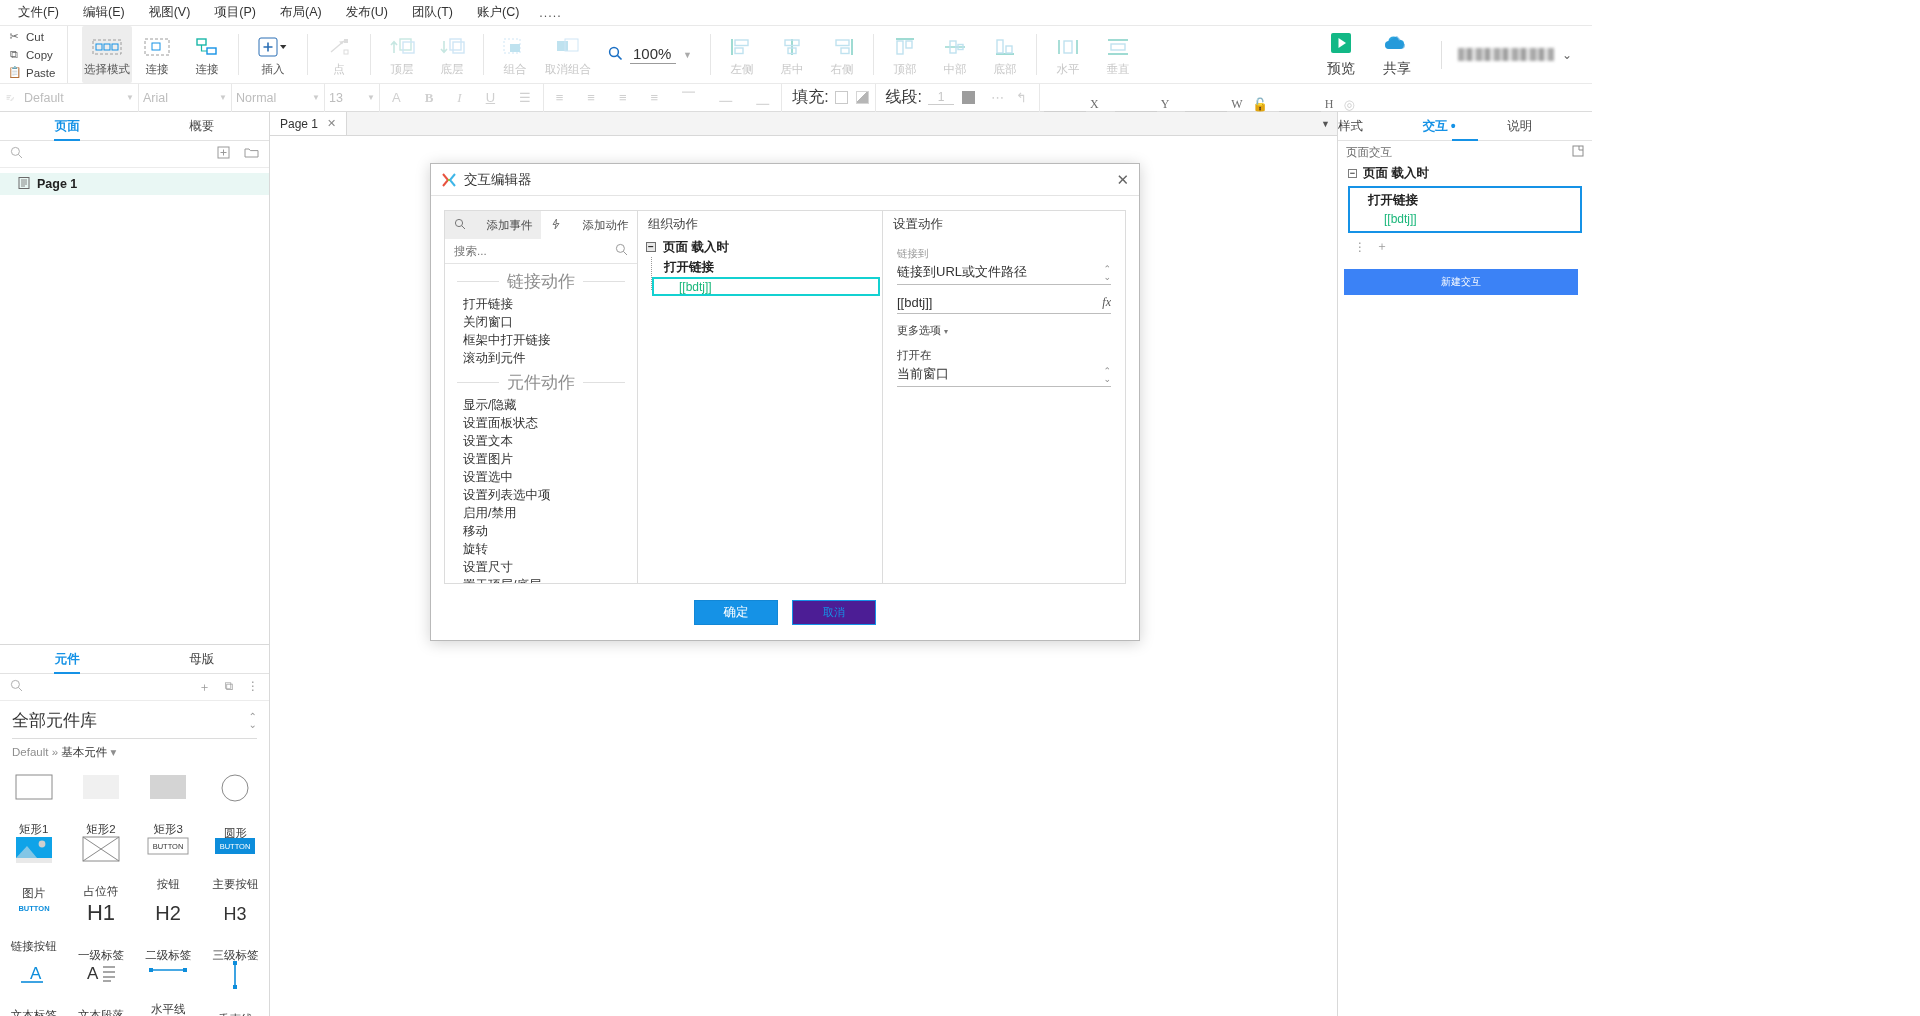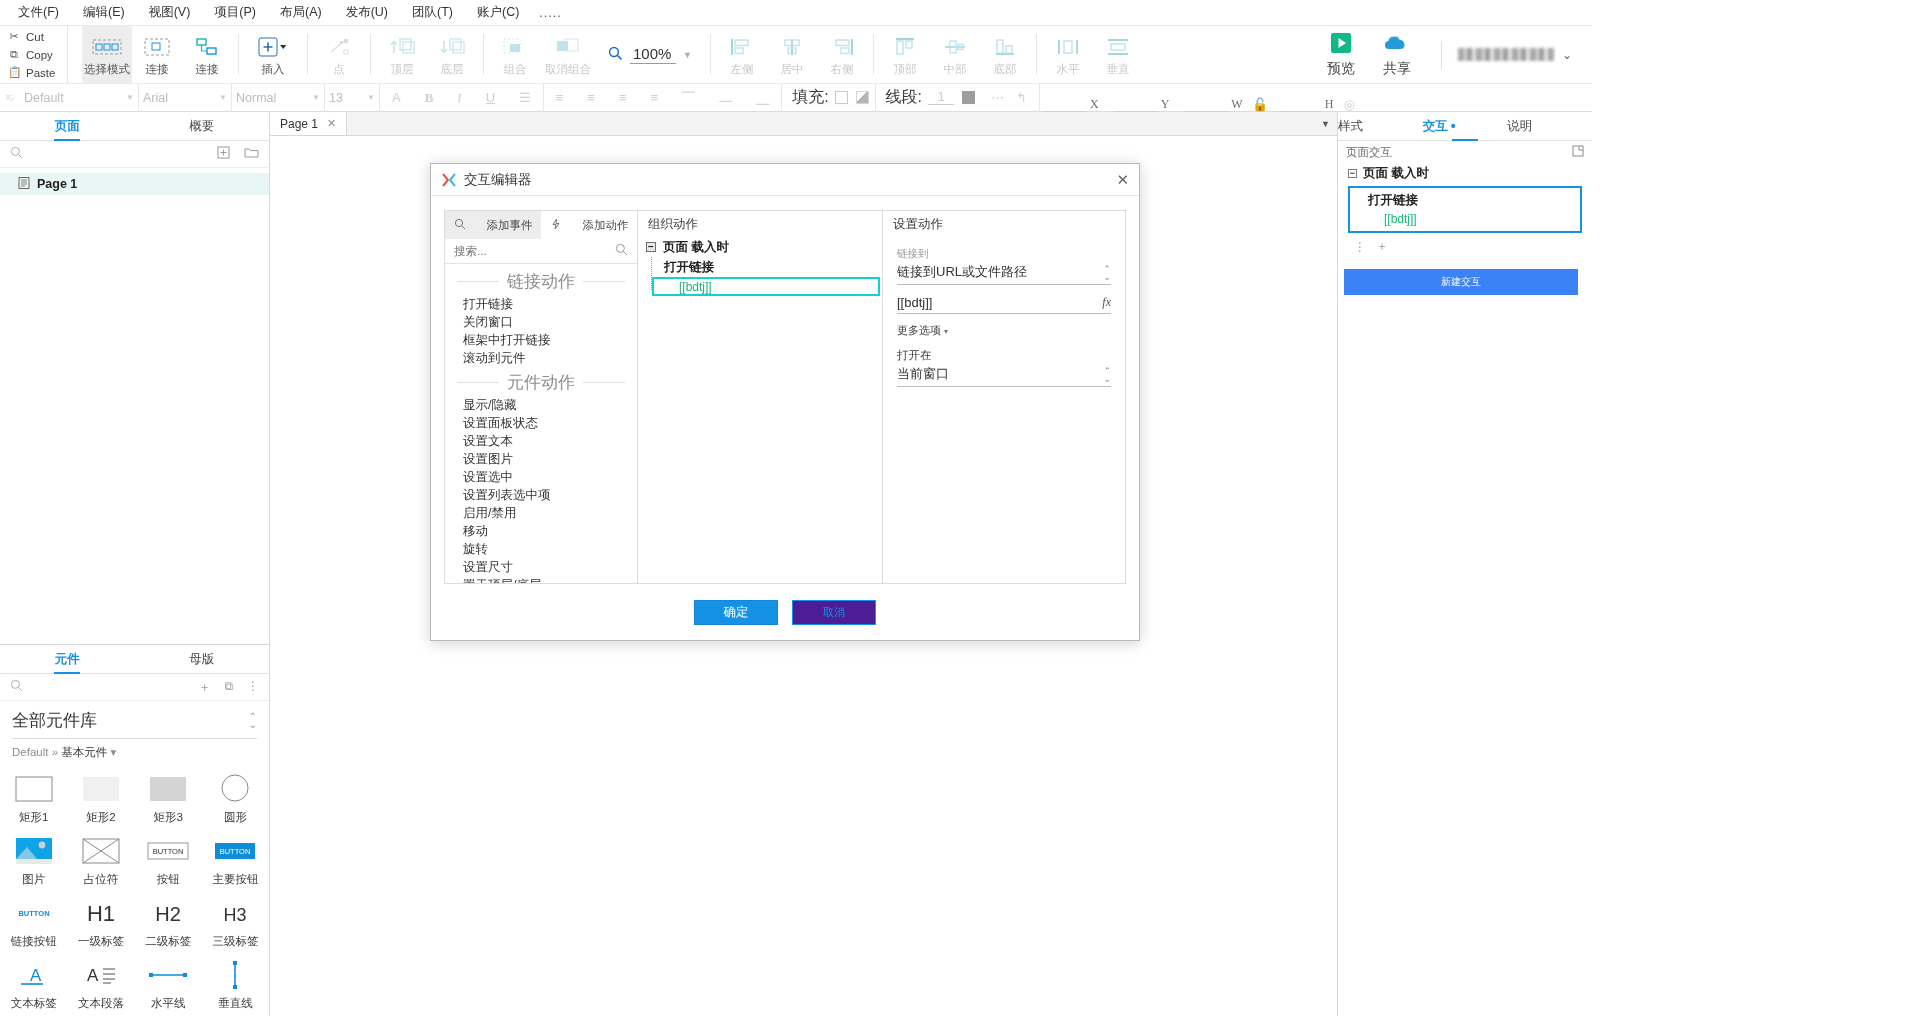--- a/index.html
+++ b/index.html
@@ -128,21 +128,21 @@
 
   .widgetpanel { flex: 0 0 auto; border-top: 1px solid #d9d9d9; display: flex; flex-direction: column; min-height: 0; }
   .libname {
     font-size: 17px; color: #333; padding: 8px 12px 6px 12px; display:flex; align-items:center; justify-content:space-between;
   }
   .libname .spin { color: #9a9a9a; font-size: 10px; line-height: 8px; display:flex; flex-direction:column;}
   .libline { height:1px; background:#dcdcdc; margin: 0 12px; }
   .libcrumb { font-size: 11.5px; color: #8e8e8e; padding: 6px 12px 4px 12px; }
   .libcrumb b { color: #333; font-weight: normal; }
   .wgrid { display: grid; grid-template-columns: repeat(4, 1fr); padding: 4px 0 0 0; }
-  .wcell { display: flex; flex-direction: column; align-items: center; justify-content: flex-start; height: 62px; gap: 6px; padding-top: 6px;}
+  .wcell { display: flex; flex-direction: column; align-items: center; justify-content: flex-start; height: 62px; gap: 22px; padding-top: 6px;}
   .wcell .wlabel { font-size: 11.5px; color: #3a3a3a; }
   .wart { height: 30px; display: flex; align-items: center; justify-content: center; }
 
   
   .center { flex: 1; display: flex; flex-direction: column; min-width: 0; background: #fff; }
   .pagetabs {
     height: 24px; flex: 0 0 24px; display: flex; align-items: stretch;
     background: #f4f4f4; border-bottom: 1px solid #d8d8d8;
   }
   .ptab {

